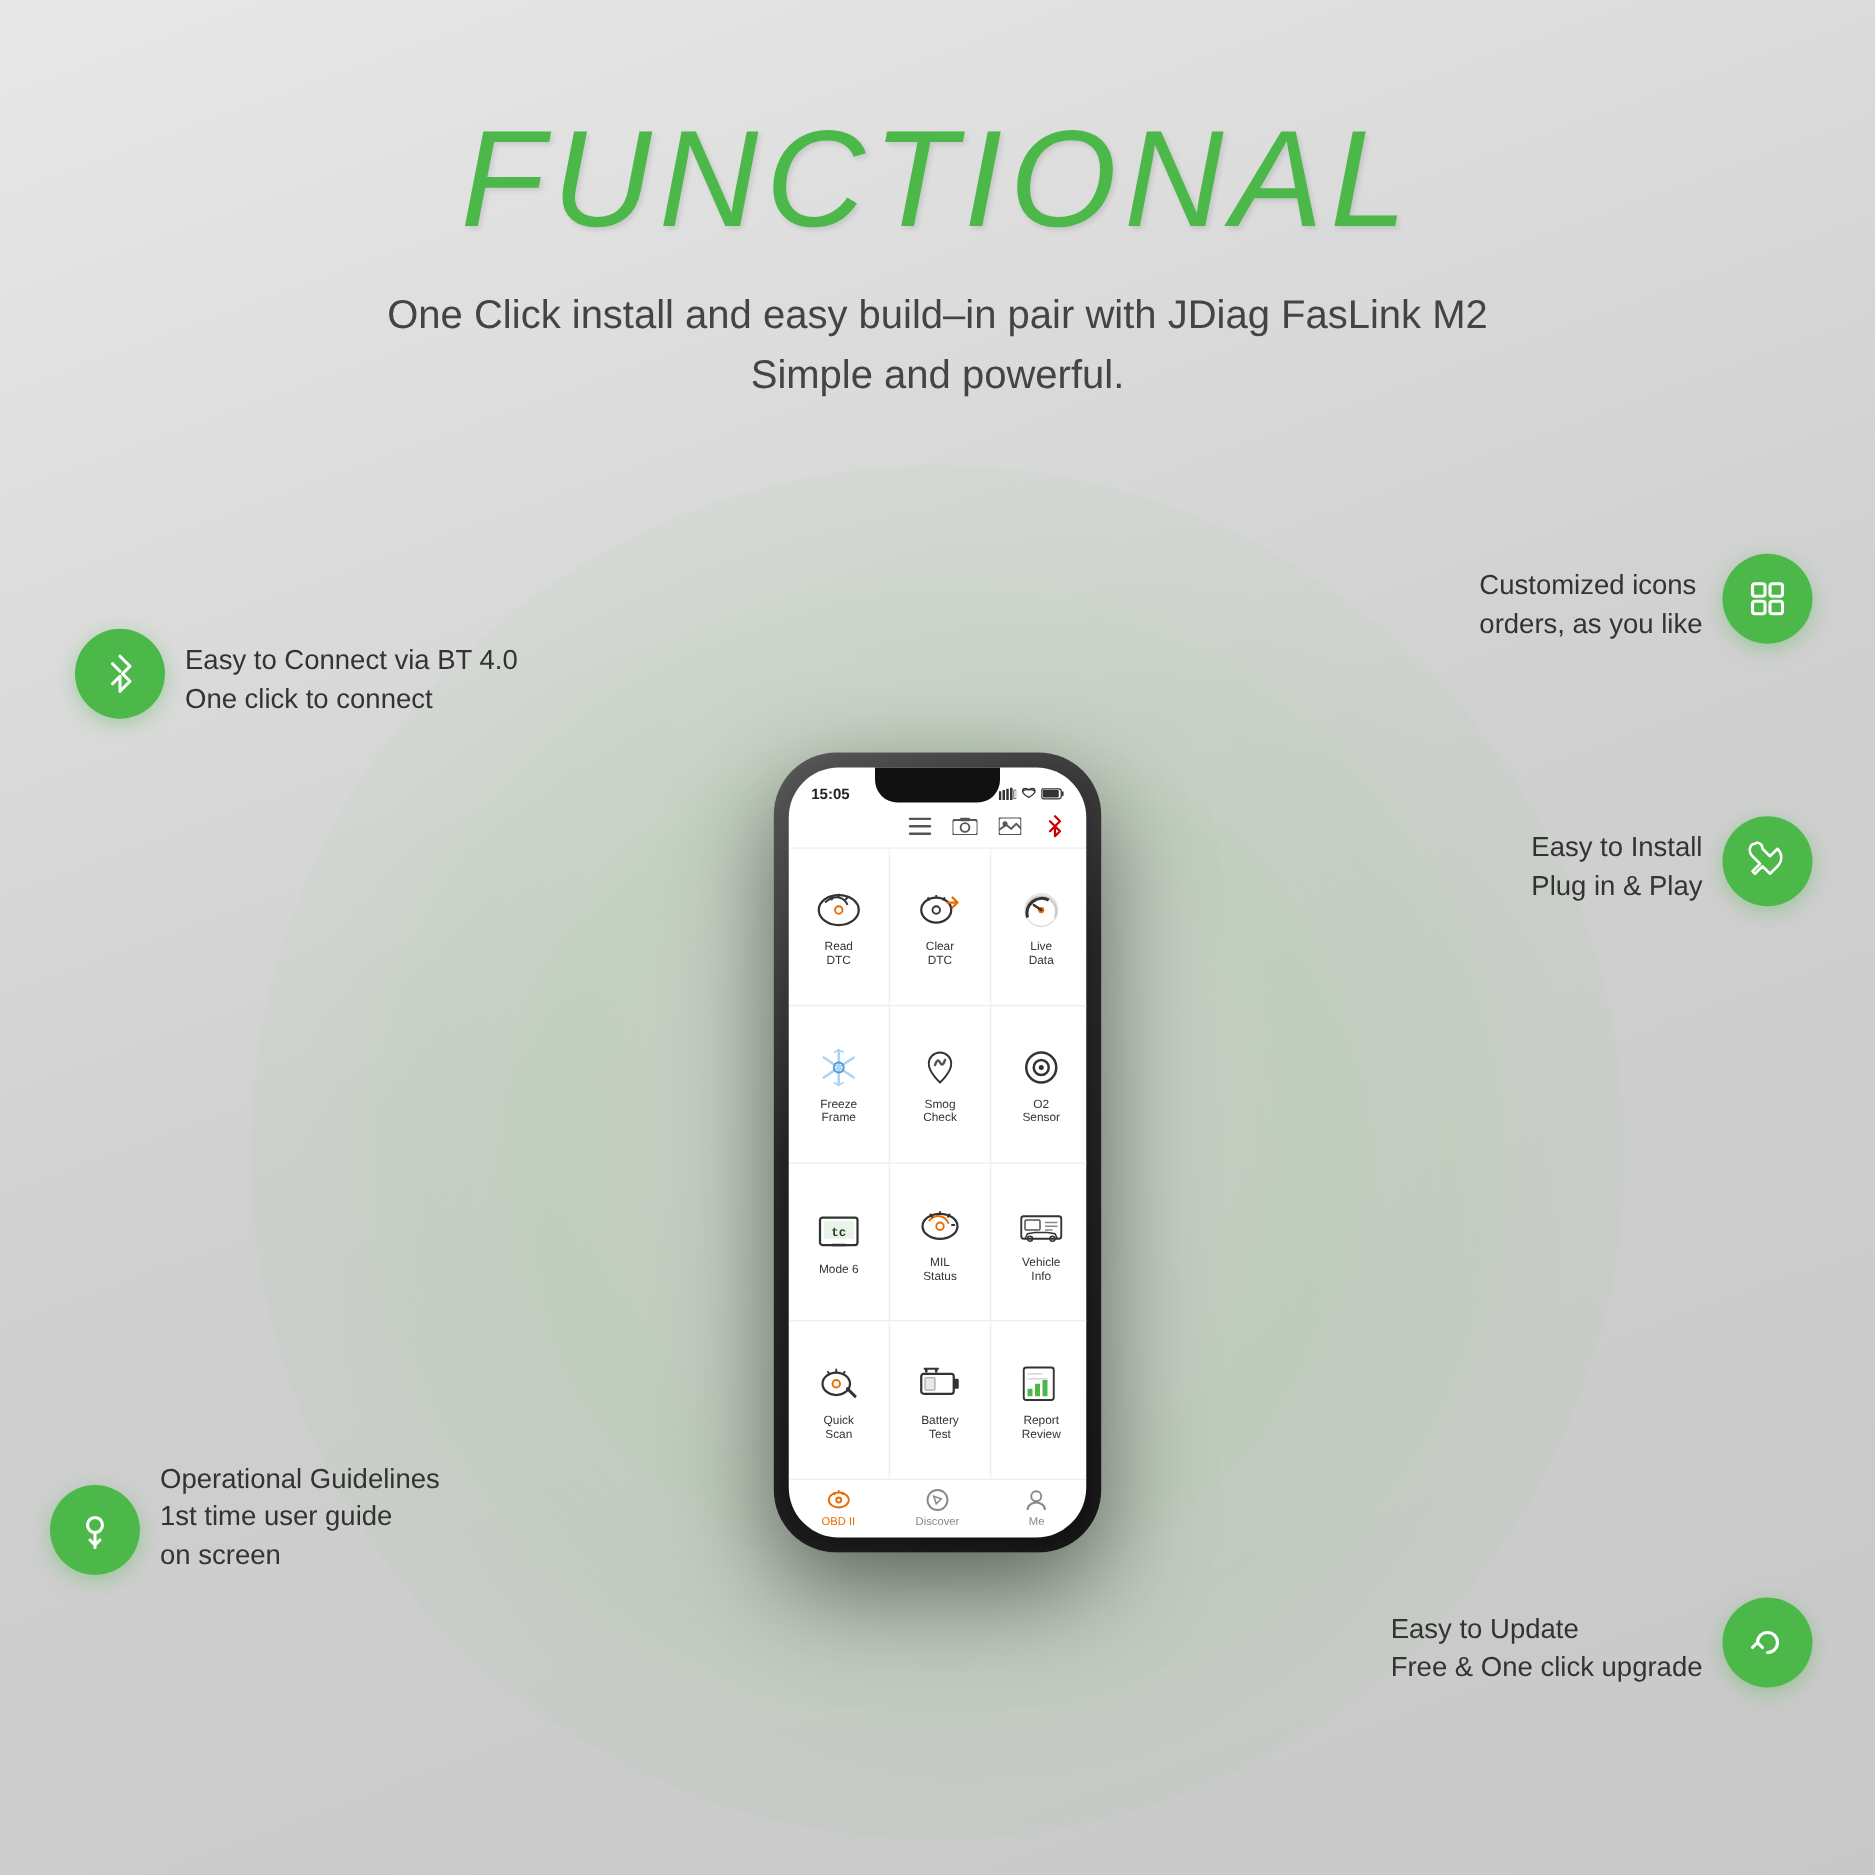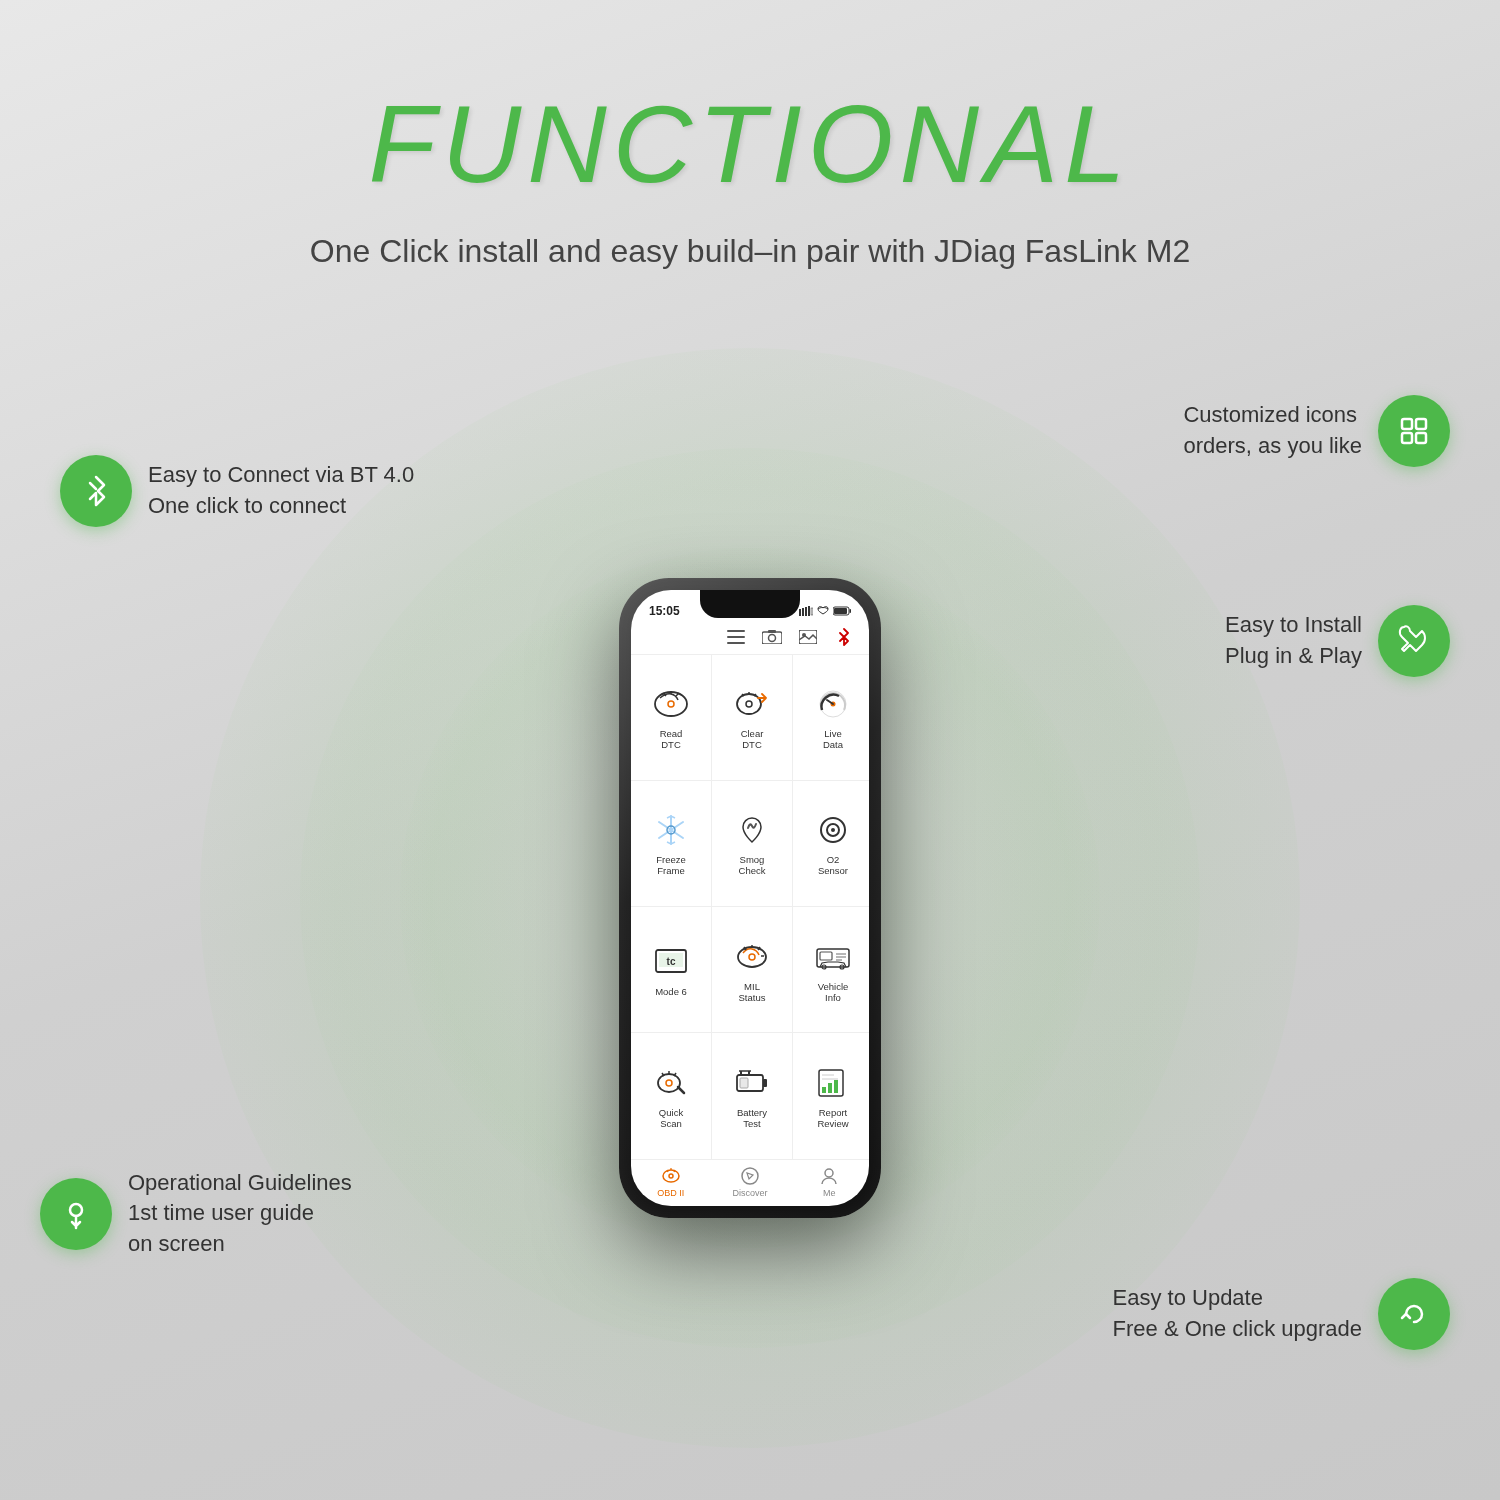--- a/index.html
+++ b/index.html
@@ -185,20 +185,21 @@
     .app-cell:nth-child(3n) { border-right: none; }
     .app-cell:nth-last-child(-n+3) { border-bottom: none; }
 
     .app-icon {
       width: 40px;
       height: 40px;
       margin-bottom: 4px;
       display: flex;
       align-items: center;
       justify-content: center;
+      font-family: Liberation Mono, monospace;
     }
 
     .app-label {
       font-size: 9.5px;
       color: #333;
       text-align: center;
     }
 
     
     .bottom-nav {
@@ -226,21 +227,21 @@
       display: flex;
       align-items: center;
       justify-content: center;
     }
 
     
     .callout {
       position: absolute;
       z-index: 15;
       display: flex;
-      align-items: center;
+      align-items: flex-end;
       gap: 16px;
     }
 
     .callout-left {
       left: 60px;
       flex-direction: row;
     }
 
     .callout-right {
       right: 60px;
@@ -277,20 +278,21 @@
     
     svg { display: block; }
   </style>
 </head>
 <body>
 
 <div class="header-section">
   <div class="main-title">FUNCTIONAL</div>
   <div class="subtitle">
     <span>One Click install and easy build–in pair with JDiag FasLink M2</span><br>
+    <span>Simple and powerful.</span>
   </div>
 </div>
 
 <div class="main-content">
 
   <div class="rings-container">
     <div class="ring ring-3"></div>
     <div class="ring ring-2"></div>
     <div class="ring ring-1"></div>
   </div>

